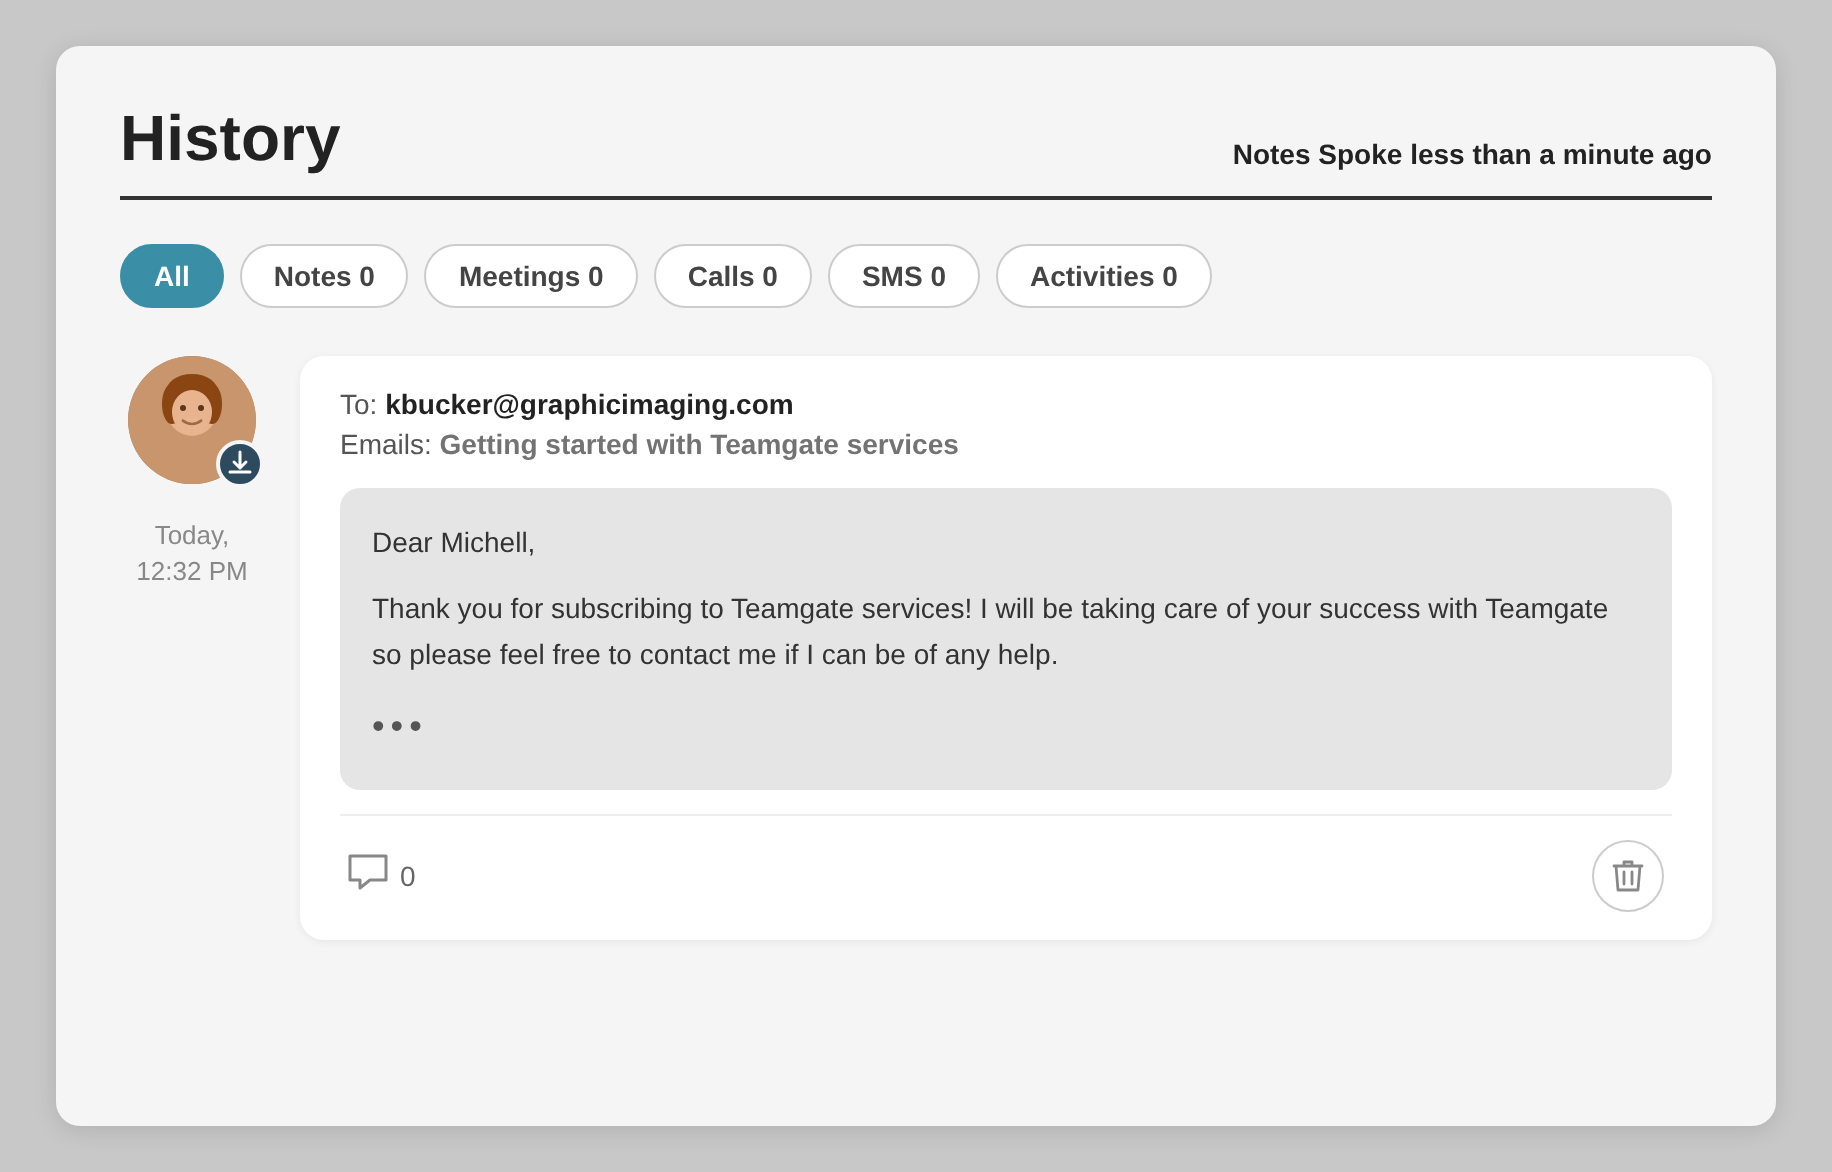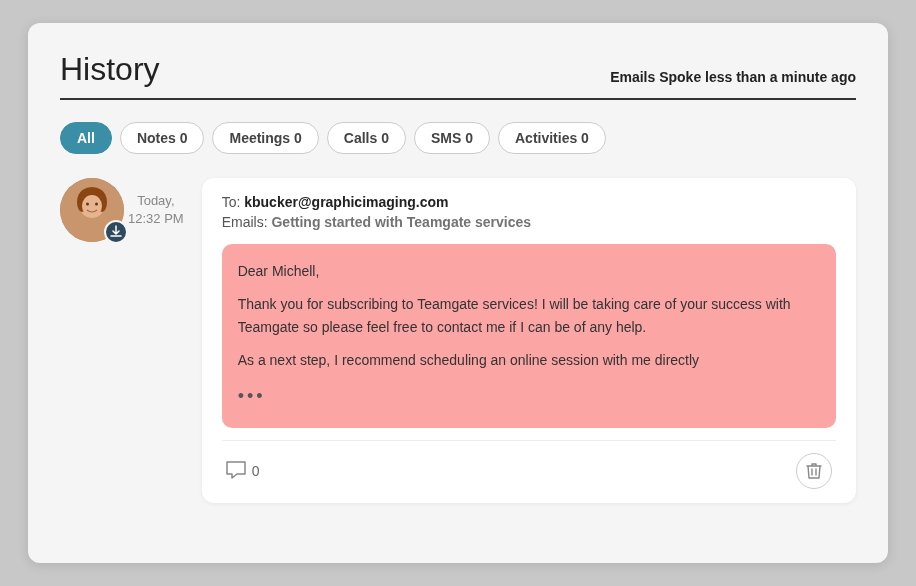--- a/index.html
+++ b/index.html
@@ -23,21 +23,21 @@
     .header {
       display: flex;
       align-items: flex-end;
       justify-content: space-between;
       border-bottom: 2px solid #333;
       padding-bottom: 10px;
       margin-bottom: 22px;
     }
     .header-title {
       font-size: 32px;
-      font-weight: 400;
+      font-weight: 700;
       color: #222;
     }
     .header-meta {
       font-size: 14px;
       color: #555;
       padding-bottom: 3px;
     }
     .header-meta span {
       font-weight: 700;
       color: #222;
@@ -65,23 +65,23 @@
       font-weight: 600;
       text-align: center;
     }
     .email-row {
       display: flex;
       gap: 18px;
       align-items: flex-start;
     }
     .avatar-col {
       display: flex;
-      flex-direction: row;
-      align-items: center;
-      gap: 4px;
+      flex-direction: column;
+      align-items: center;
+      gap: 17px;
       min-width: 72px;
     }
     .avatar-wrapper {
       position: relative;
       width: 64px;
       height: 64px;
     }
     .avatar-img {
       width: 64px;
       height: 64px;
@@ -131,21 +131,21 @@
     .email-subject {
       font-size: 14px;
       color: #555;
       margin-bottom: 14px;
     }
     .email-subject strong {
       color: #737373;
       font-weight: 700;
     }
     .email-body {
-      background: #fca5a5;
+      background: #e5e5e5;
       border-radius: 10px;
       padding: 16px;
       font-size: 14px;
       color: #333;
       line-height: 1.65;
       margin-bottom: 0;
     }
     .email-body p {
       margin-bottom: 10px;
     }
@@ -188,21 +188,21 @@
     }
   </style>
 </head>
 <body>
 
 <div class="card">
 
   <div class="header">
     <h1 class="header-title">History</h1>
     <div class="header-meta">
-      <span>Emails Spoke</span>&nbsp;<span>less than a minute ago</span>
+      <span>Notes Spoke</span>&nbsp;<span>less than a minute ago</span>
     </div>
   </div>
 
   <div class="tabs">
     <button class="tab active">All</button>
     <button class="tab">Notes 0</button>
     <button class="tab">Meetings 0</button>
     <button class="tab">Calls 0</button>
     <button class="tab">SMS 0</button>
     <button class="tab">Activities 0</button>
@@ -248,21 +248,20 @@
     <div class="email-content">
       <div class="email-to">
         <span>To:</span> <strong>kbucker@graphicimaging.com</strong>
       </div>
       <div class="email-subject">
         <span>Emails:</span> <strong>Getting started with Teamgate services</strong>
       </div>
       <div class="email-body">
         <p>Dear Michell,</p>
         <p>Thank you for subscribing to Teamgate services! I will be taking care of your success with Teamgate so please feel free to contact me if I can be of any help.</p>
-        <p>As a next step, I recommend scheduling an online session with me directly</p>
         <div class="email-ellipsis">•••</div>
       </div>
       <div class="email-footer">
         <div class="comment-count">
           <span>
             <svg width="20" height="18" viewBox="0 0 20 18" fill="none" xmlns="http://www.w3.org/2000/svg">
               <path d="M1 1H19V13H11L6 17V13H1V1Z" stroke="#888" stroke-width="1.5" fill="none" stroke-linejoin="round"></path>
             </svg>
           </span>
           <span>0</span>

